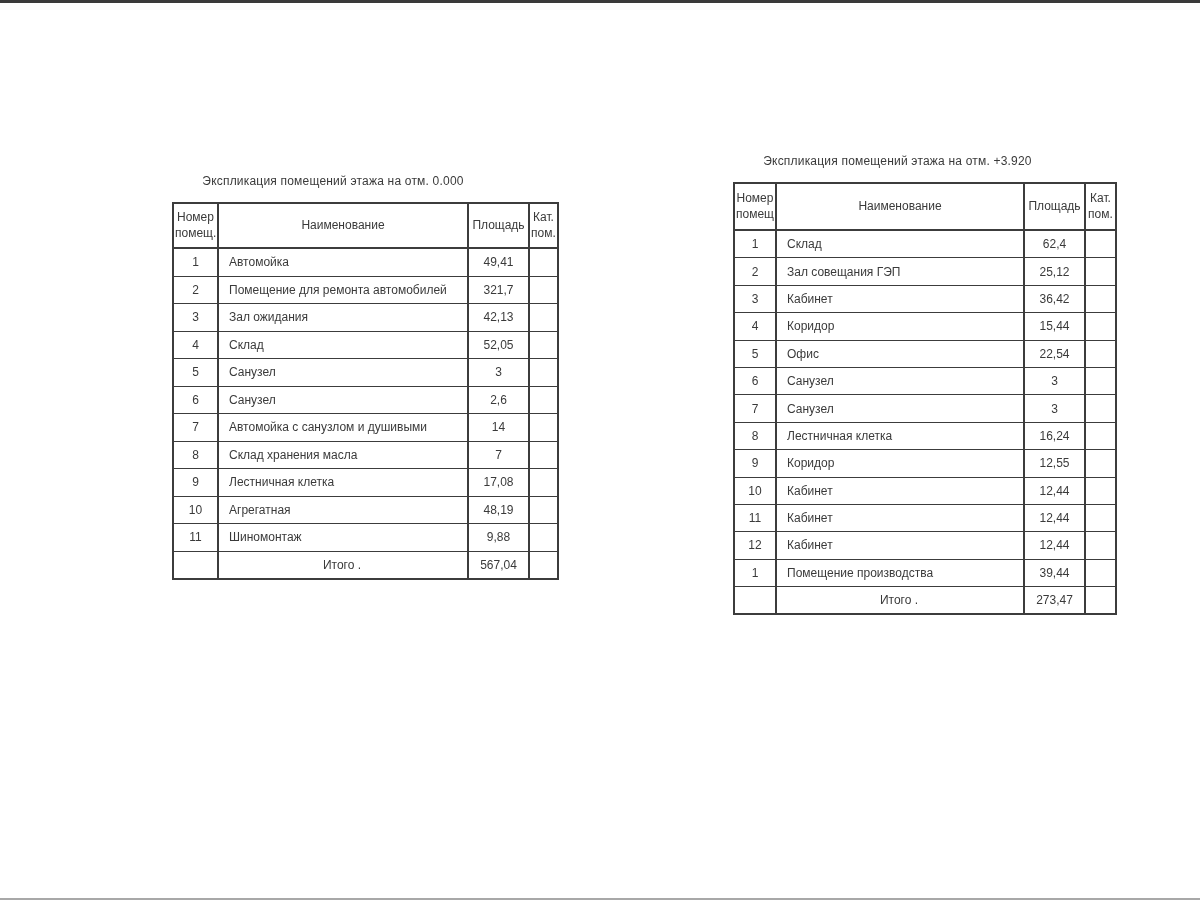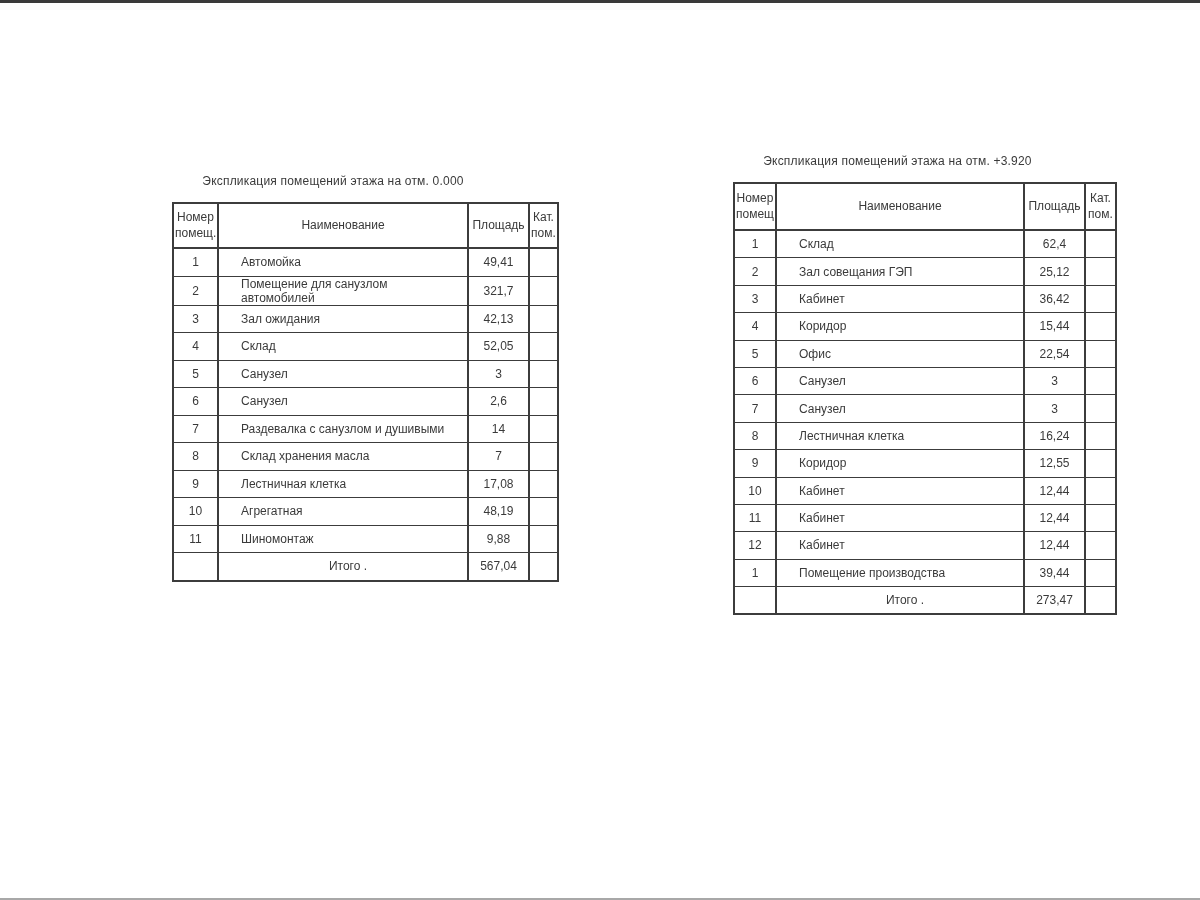--- a/index.html
+++ b/index.html
@@ -26,21 +26,21 @@
   }
   table{border:2px solid #3c3c3c}
   th,td{border:1px solid #3c3c3c;overflow:hidden}
   th{font-weight:400;line-height:1.3;padding:2px 1px;text-align:center;vertical-align:middle}
   thead th{border-bottom-width:2px}
   .tbl-left thead th{height:39px}
   .tbl-right thead th{height:41px}
   td{padding:0 4px;text-align:center;vertical-align:middle}
   .tbl-left td{height:26.5px}
   .tbl-right td{height:26.4px}
-  td.c-name{text-align:left;padding-left:22px}
+  td.c-name{text-align:left;padding-left:10px}
   .c-name,.c-area{border-left-width:2px}
   .c-cat{border-left-width:2px}
   tfoot td.total-label{text-align:center;padding-right:12px}
 </style>
 </head>
 <body>
 
 <div class="top-bar"></div>
 
 <div class="tbl-wrap left">
@@ -62,21 +62,21 @@
     </thead>
     <tbody>
         <tr>
           <td class="c-num">1</td>
           <td class="c-name">Автомойка</td>
           <td class="c-area">49,41</td>
           <td class="c-cat"></td>
         </tr>
         <tr>
           <td class="c-num">2</td>
-          <td class="c-name">Помещение для санузлом автомобилей</td>
+          <td class="c-name">Помещение для ремонта автомобилей</td>
           <td class="c-area">321,7</td>
           <td class="c-cat"></td>
         </tr>
         <tr>
           <td class="c-num">3</td>
           <td class="c-name">Зал ожидания</td>
           <td class="c-area">42,13</td>
           <td class="c-cat"></td>
         </tr>
         <tr>
@@ -92,21 +92,21 @@
           <td class="c-cat"></td>
         </tr>
         <tr>
           <td class="c-num">6</td>
           <td class="c-name">Санузел</td>
           <td class="c-area">2,6</td>
           <td class="c-cat"></td>
         </tr>
         <tr>
           <td class="c-num">7</td>
-          <td class="c-name">Раздевалка с санузлом и душивыми</td>
+          <td class="c-name">Автомойка с санузлом и душивыми</td>
           <td class="c-area">14</td>
           <td class="c-cat"></td>
         </tr>
         <tr>
           <td class="c-num">8</td>
           <td class="c-name">Склад хранения масла</td>
           <td class="c-area">7</td>
           <td class="c-cat"></td>
         </tr>
         <tr>

